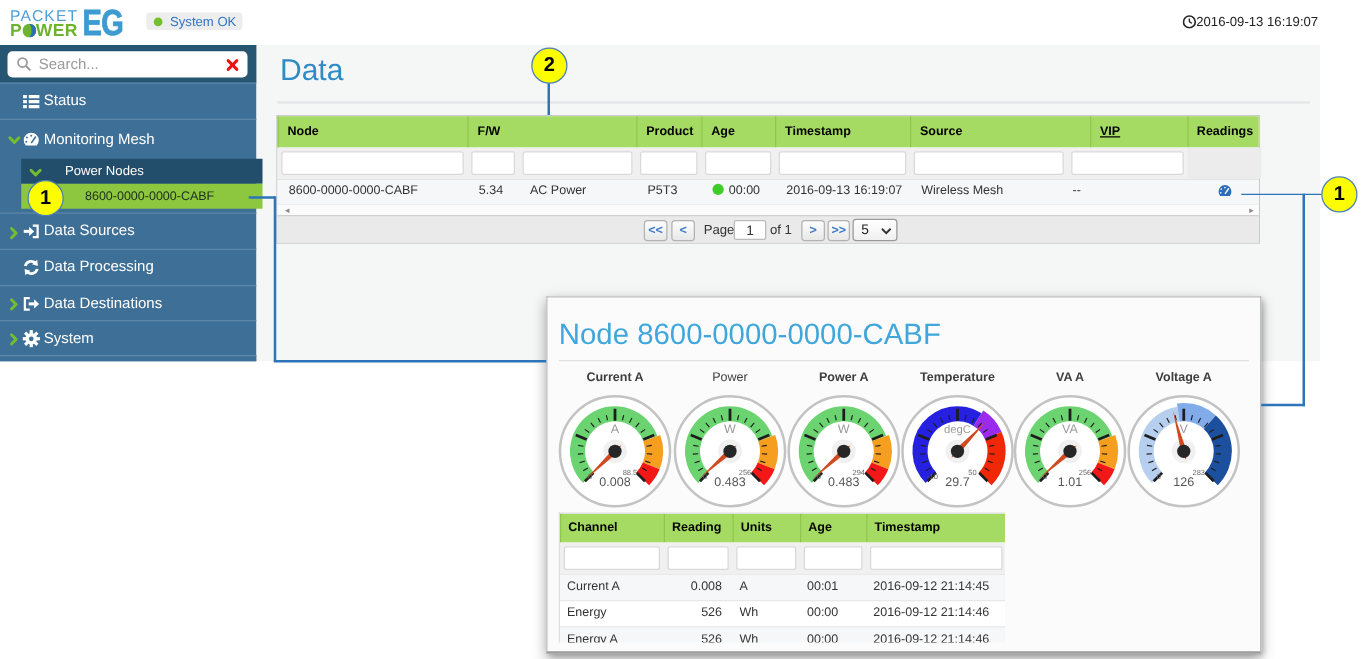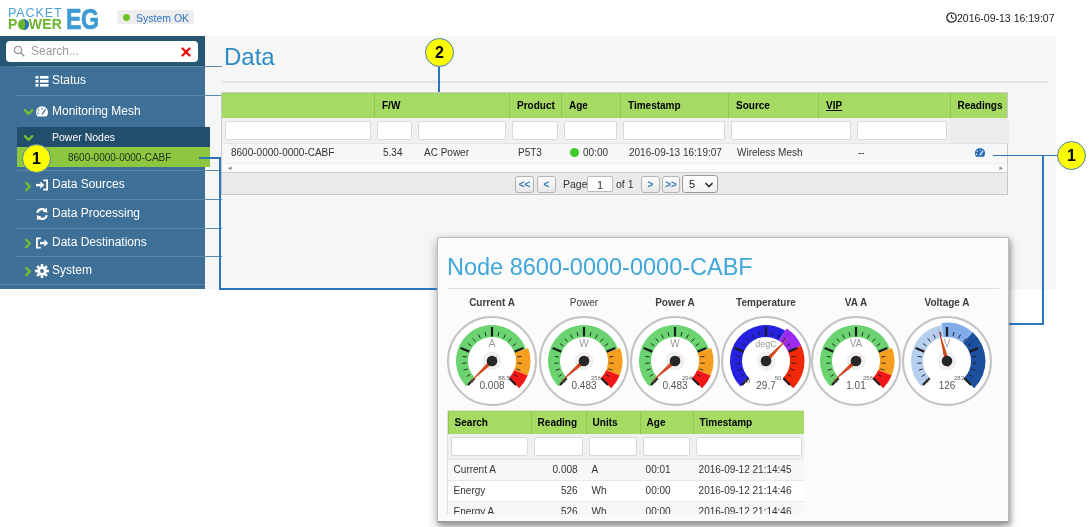--- a/index.html
+++ b/index.html
@@ -1,17 +1,17 @@
 <!DOCTYPE html>
 <html><head><meta charset="utf-8"><style>
 * { margin:0; padding:0; box-sizing:border-box; }
 html,body { width:1089px; height:527px; background:#fff; font-family:"Liberation Sans", sans-serif; overflow:hidden; }
 .abs { position:absolute; }
 svg { display:block; }
-.menuitem { position:absolute; left:0; width:205px; color:#fff; font-size:12px; border-top:1px solid #5b87a8;margin-left:17px; }
+.menuitem { position:absolute; left:0; width:205px; color:#fff; font-size:12px; border-top:1px solid #5b87a8; }
 .mi-ic { position:absolute; left:18px; top:50%; margin-top:-7px; }
 .mi-ch { position:absolute; left:6px; top:50%; margin-top:-4.5px; }
 .mi-tx { position:absolute; left:35px; top:50%; margin-top:-8px; white-space:nowrap; }
 .gh { position:absolute; top:0; height:25px; font-size:10px; font-weight:bold; color:#000; line-height:25px; padding-left:7px; border-left:1px solid #93c64e; overflow:hidden; }
 .fc { position:absolute; top:0; height:25px; }
 .fi { position:absolute; left:3px; right:3px; top:3px; height:19px; background:#fff; border:1px solid #d9d9d9; border-radius:2px; }
 .dc { position:absolute; top:0; height:20px; line-height:20px; font-size:10px; color:#333; padding-left:9px; white-space:nowrap; overflow:hidden; }
 .pbtn { position:absolute; top:3px; height:17px; background:linear-gradient(#fdfdfd,#e8e8e8); border:1px solid #b3b3b3; border-radius:3px; color:#3a78c2; font-size:10px; text-align:center; line-height:15px; font-weight:bold; }
 .ghp { position:absolute; top:0; height:23px; font-size:10px; font-weight:bold; color:#000; line-height:23px; padding-left:6px; border-left:1px solid #93c64e; overflow:hidden; }
 .fcp { position:absolute; top:0; height:25px; }
@@ -152,26 +152,27 @@
         <circle cx="7" cy="7" r="1.9" fill="#3e6f96"></circle>
       </svg>
     </span>
     <span class="mi-tx">System</span>
   </div>
 <div class="abs" style="left:0;top:284px;width:205px;height:5px;background:#3e6f96;border-top:1px solid #5b87a8"></div>
 <div class="abs" style="left:224px;top:43px;font-size:24px;color:#2e8bc5">Data</div>
 <div class="abs" style="left:222px;top:81px;width:826px;height:2px;background:#e4e6e8"></div>
 <div class="abs" style="left:221px;top:92px;width:787px;height:103px;background:#fff;border:1px solid #c9c9c9">
 <div class="abs" style="left:0;top:0;width:785px;height:25px;background:#a5db62"></div>
+<div class="gh" style="left:0px;width:152px;">Node</div>
 <div class="gh" style="left:152px;width:41px;">F/W</div>
 <div class="gh" style="left:287px;width:52px;">Product</div>
 <div class="gh" style="left:339px;width:59px;">Age</div>
 <div class="gh" style="left:398px;width:108px;">Timestamp</div>
 <div class="gh" style="left:506px;width:126px;">Source</div>
-<div class="gh" style="left:596px;width:96px;text-decoration:underline;">VIP</div>
+<div class="gh" style="left:650px;width:96px;text-decoration:underline;">VIP</div>
 <div class="gh" style="left:728px;width:59px;text-align:center;padding-left:0;">Readings</div>
 <div class="abs" style="left:0;top:25px;width:785px;height:25px;background:#f0f0f0"></div>
 <div class="fc" style="left:0px;top:25px;width:152px">
       <div class="fi"></div>
     </div>
 <div class="fc" style="left:152px;top:25px;width:41px">
       <div class="fi"></div>
     </div>
 <div class="fc" style="left:193px;top:25px;width:94px">
       <div class="fi"></div>
@@ -448,21 +449,21 @@
       <circle cx="48" cy="48" r="9.5" fill="#f0f0f0"></circle>
       <polygon points="39.41,15.62 45.87,48.56 49.79,54.77 50.13,47.44" fill="#d0491f"></polygon>
       <circle cx="48" cy="48" r="5.3" fill="#262626"></circle>
       <text x="28" y="70" font-size="6" fill="#666" text-anchor="middle">0</text>
       <text x="60" y="67" font-size="6" fill="#666" text-anchor="middle">283</text>
       <text x="48" y="75.5" font-size="10" fill="#555" text-anchor="middle">126</text>
     </svg>
   </div>
 <div class="abs" style="left:446.6px;top:410px;width:357px;height:104px;z-index:31;overflow:hidden;border-left:1px solid #ddd;border-top:1px solid #ddd">
 <div class="abs" style="left:0;top:0;width:357px;height:23px;background:#a5db62"></div>
-<div class="ghp" style="left:0px;width:83px">Search</div>
+<div class="ghp" style="left:0px;width:83px">Channel</div>
 <div class="ghp" style="left:83px;width:55px">Reading</div>
 <div class="ghp" style="left:138px;width:54px">Units</div>
 <div class="ghp" style="left:192px;width:53px">Age</div>
 <div class="ghp" style="left:245px;width:112px">Timestamp</div>
 <div class="abs" style="left:0;top:23px;width:357px;height:25px;background:#f0f0f0"></div>
 <div class="fcp" style="left:0px;top:23px;width:83px">
       <div class="fi"></div>
     </div>
 <div class="fcp" style="left:83px;top:23px;width:55px">
       <div class="fi"></div>

